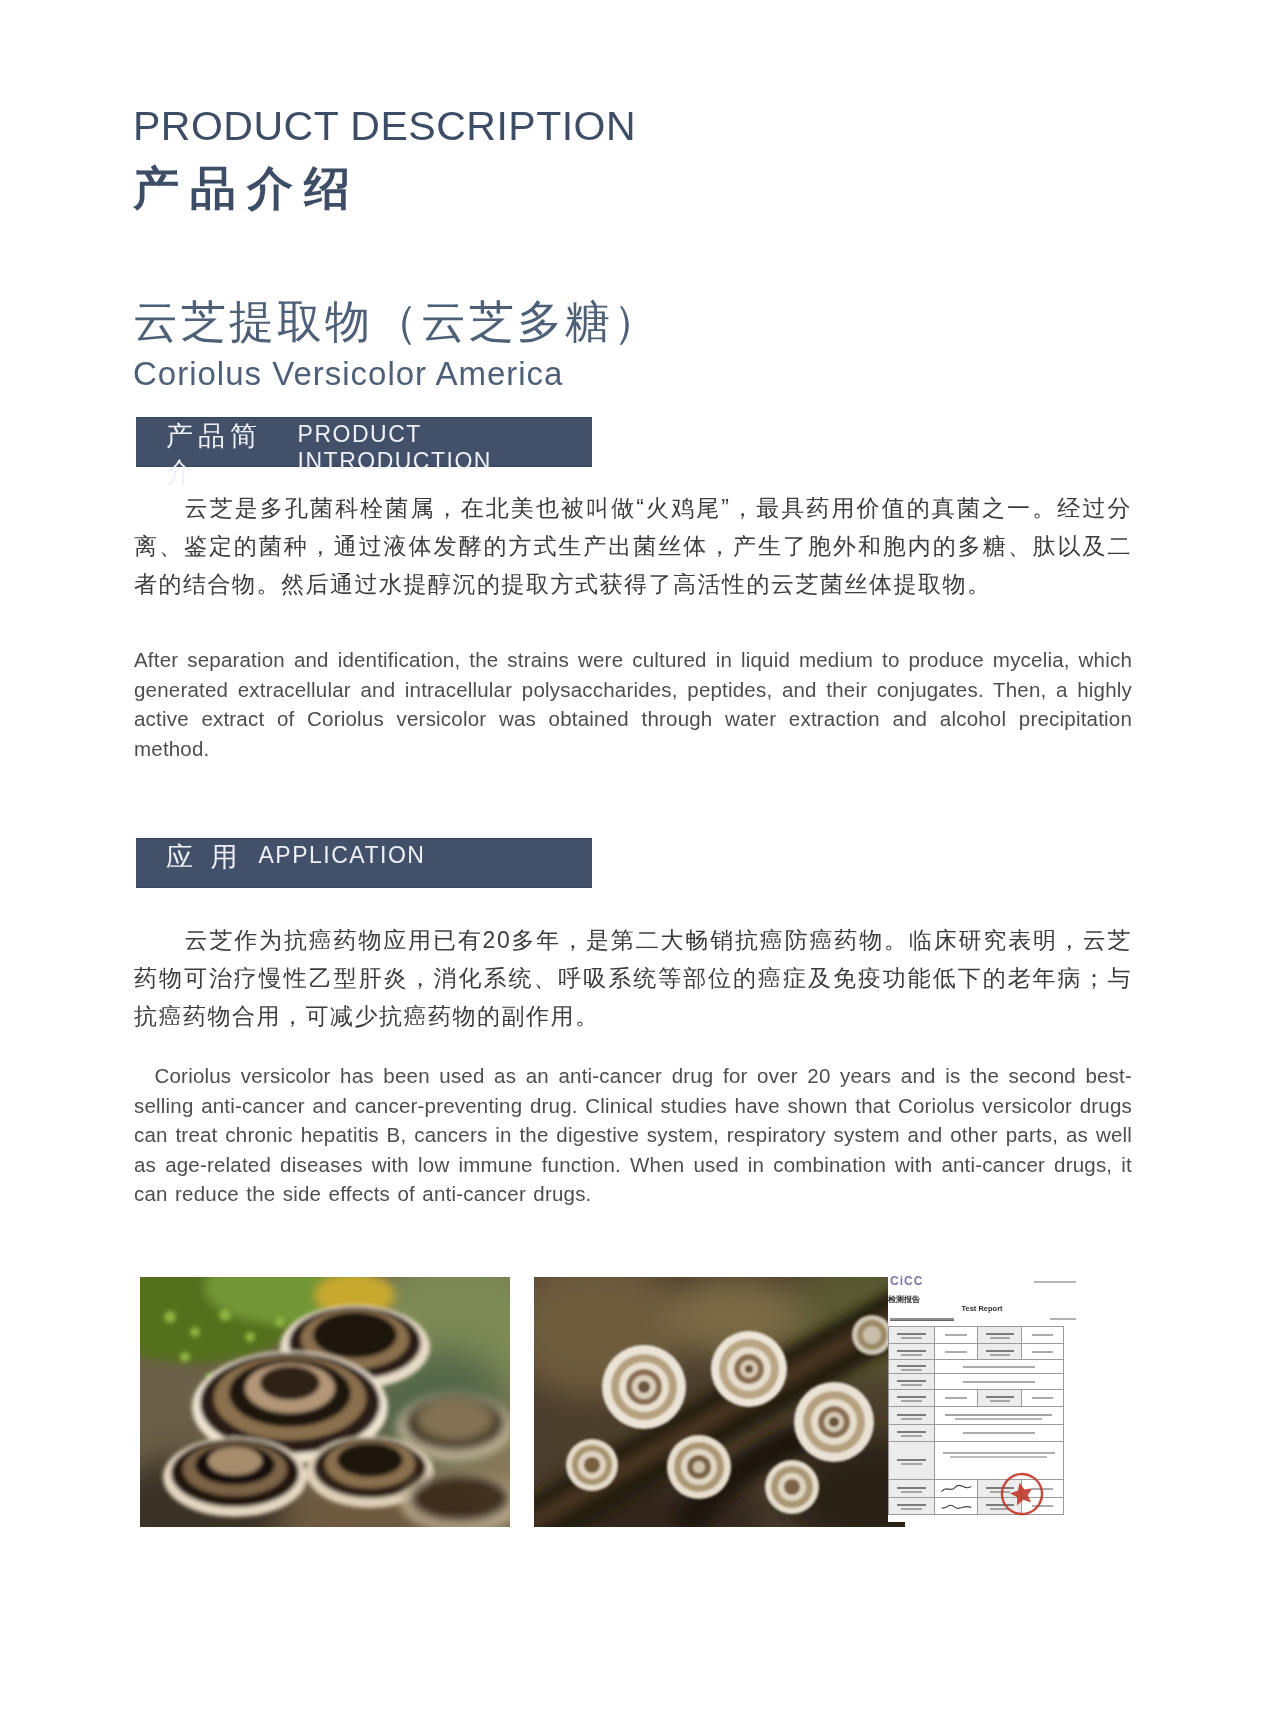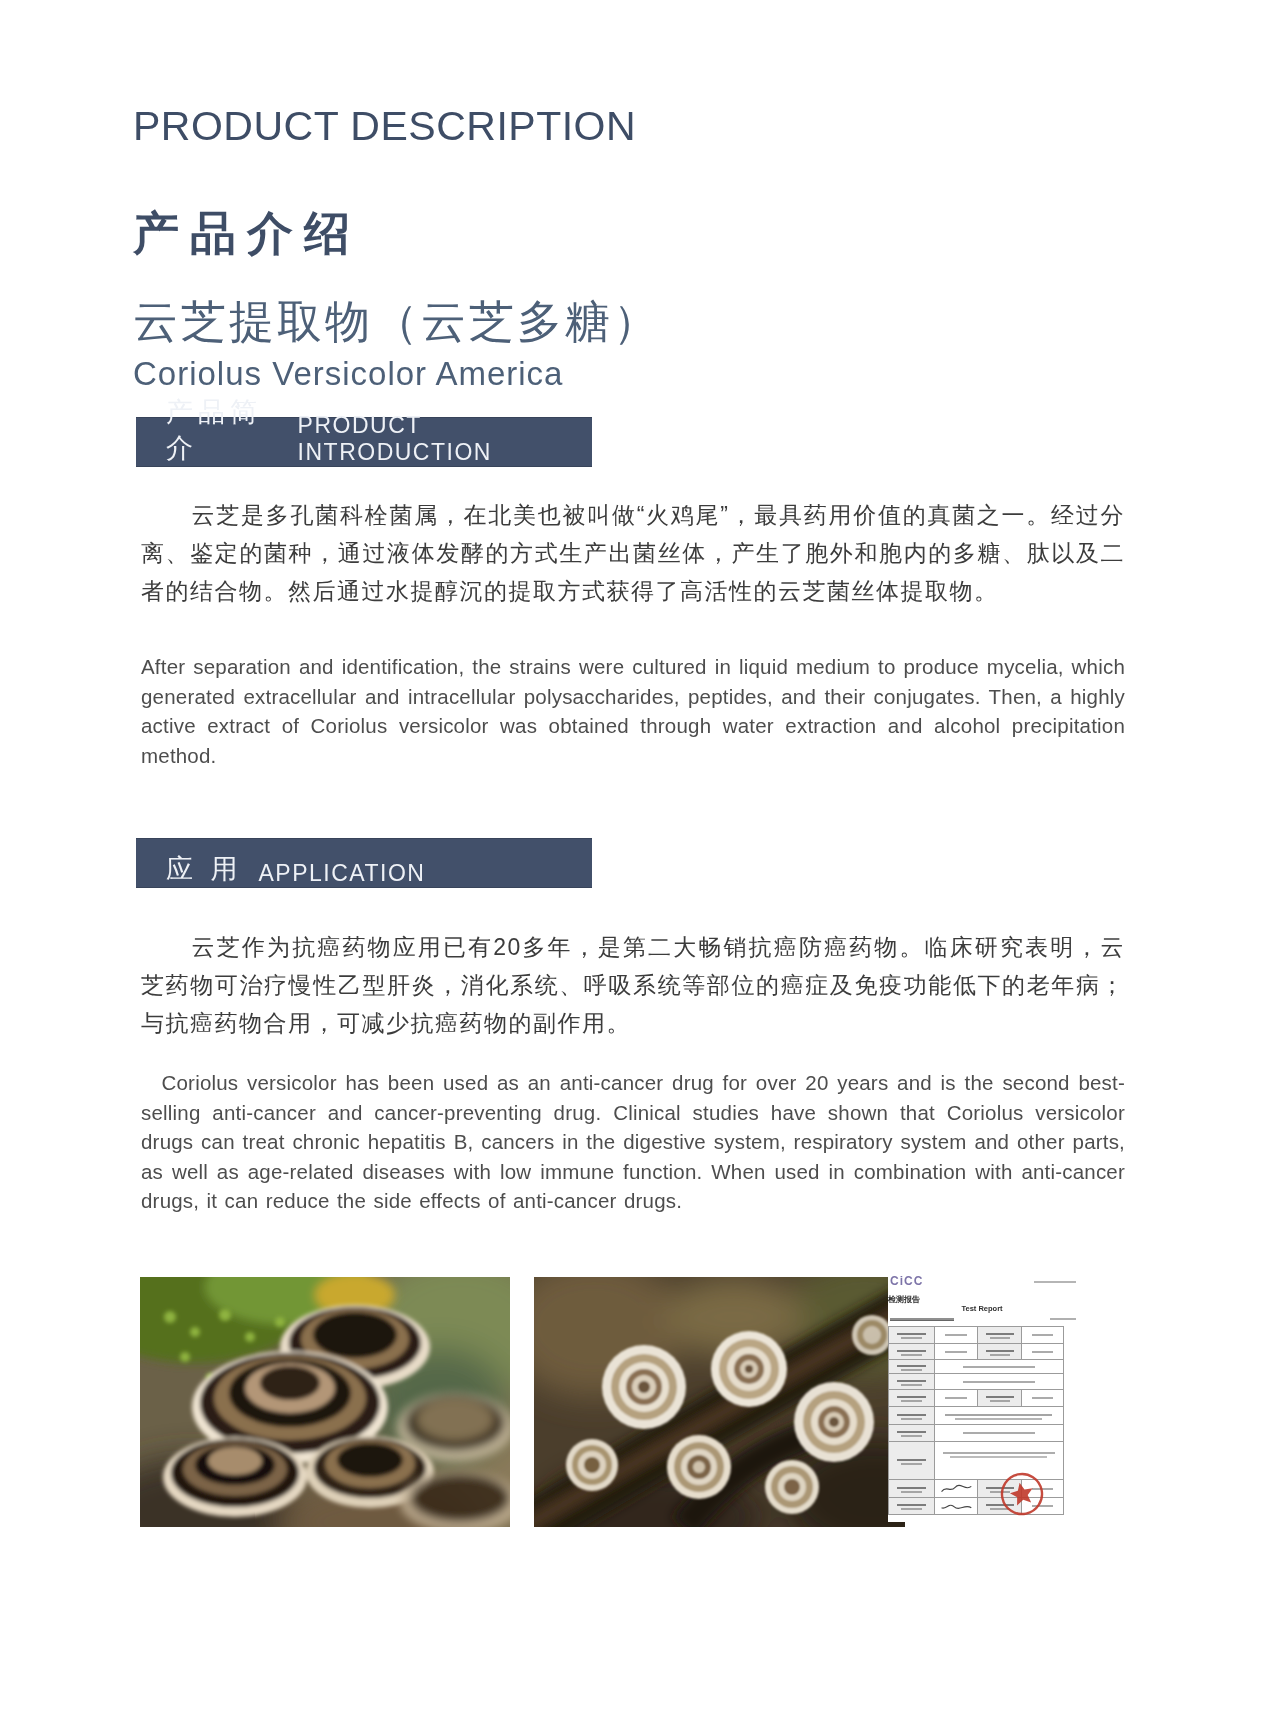--- a/index.html
+++ b/index.html
@@ -9,46 +9,46 @@
   }
   .abs { position:absolute; }
 
   
   .title-en {
     left:133px; top:103px; font-size:41px; font-weight:500;
     color:#3e4d66; letter-spacing:0.5px;
   }
   .title-zh {
     left:133px; top:158px; font-size:46px; font-weight:700;
-    color:#3e4d66; letter-spacing:11px;margin-top:45px;
+    color:#3e4d66; letter-spacing:11px;
   }
   .prod-zh {
     left:133px; top:292px; font-size:45px; font-weight:500;
     color:#4d6078; letter-spacing:3px;
   }
   .prod-en {
     left:133px; top:355px; font-size:33px; font-weight:300;
     color:#4d6078; letter-spacing:1px;
   }
 
   
   .banner {
     left:136px; width:456px; height:50px; background:#42506a;
     border-top:1px solid #38445a; border-bottom:1px solid #38445a;
-    display:flex; align-items:flex-end; padding-left:30px; box-sizing:border-box;
+    display:flex; align-items:flex-start; padding-left:30px; box-sizing:border-box;
     color:#eef1f6;
   }
   .banner .bzh { font-size:27px; font-weight:500; letter-spacing:5px; }
   .banner .ben { font-size:23px; font-weight:300; letter-spacing:1.5px; margin-left:16px; margin-top:3px; }
   .banner1 { top:417px; }
   .banner2 { top:838px; }
 
   
   .para { left:133px; width:1000px; text-align:justify; }
-  .para p { margin:8px; }
+  .para p { margin:1px; }
   .cn {
     font-size:23px; line-height:38px; color:#3c3c3c; letter-spacing:1.5px;
   }
   .cn .ind { text-indent:2.2em; }
   .en {
     font-size:20.5px; line-height:29.5px; color:#4d4d4d; font-weight:300;
     letter-spacing:0.2px; word-spacing:1.5px;
   }
   .en .ind { text-indent:1em; }
   .cn1 { top:488px; }

